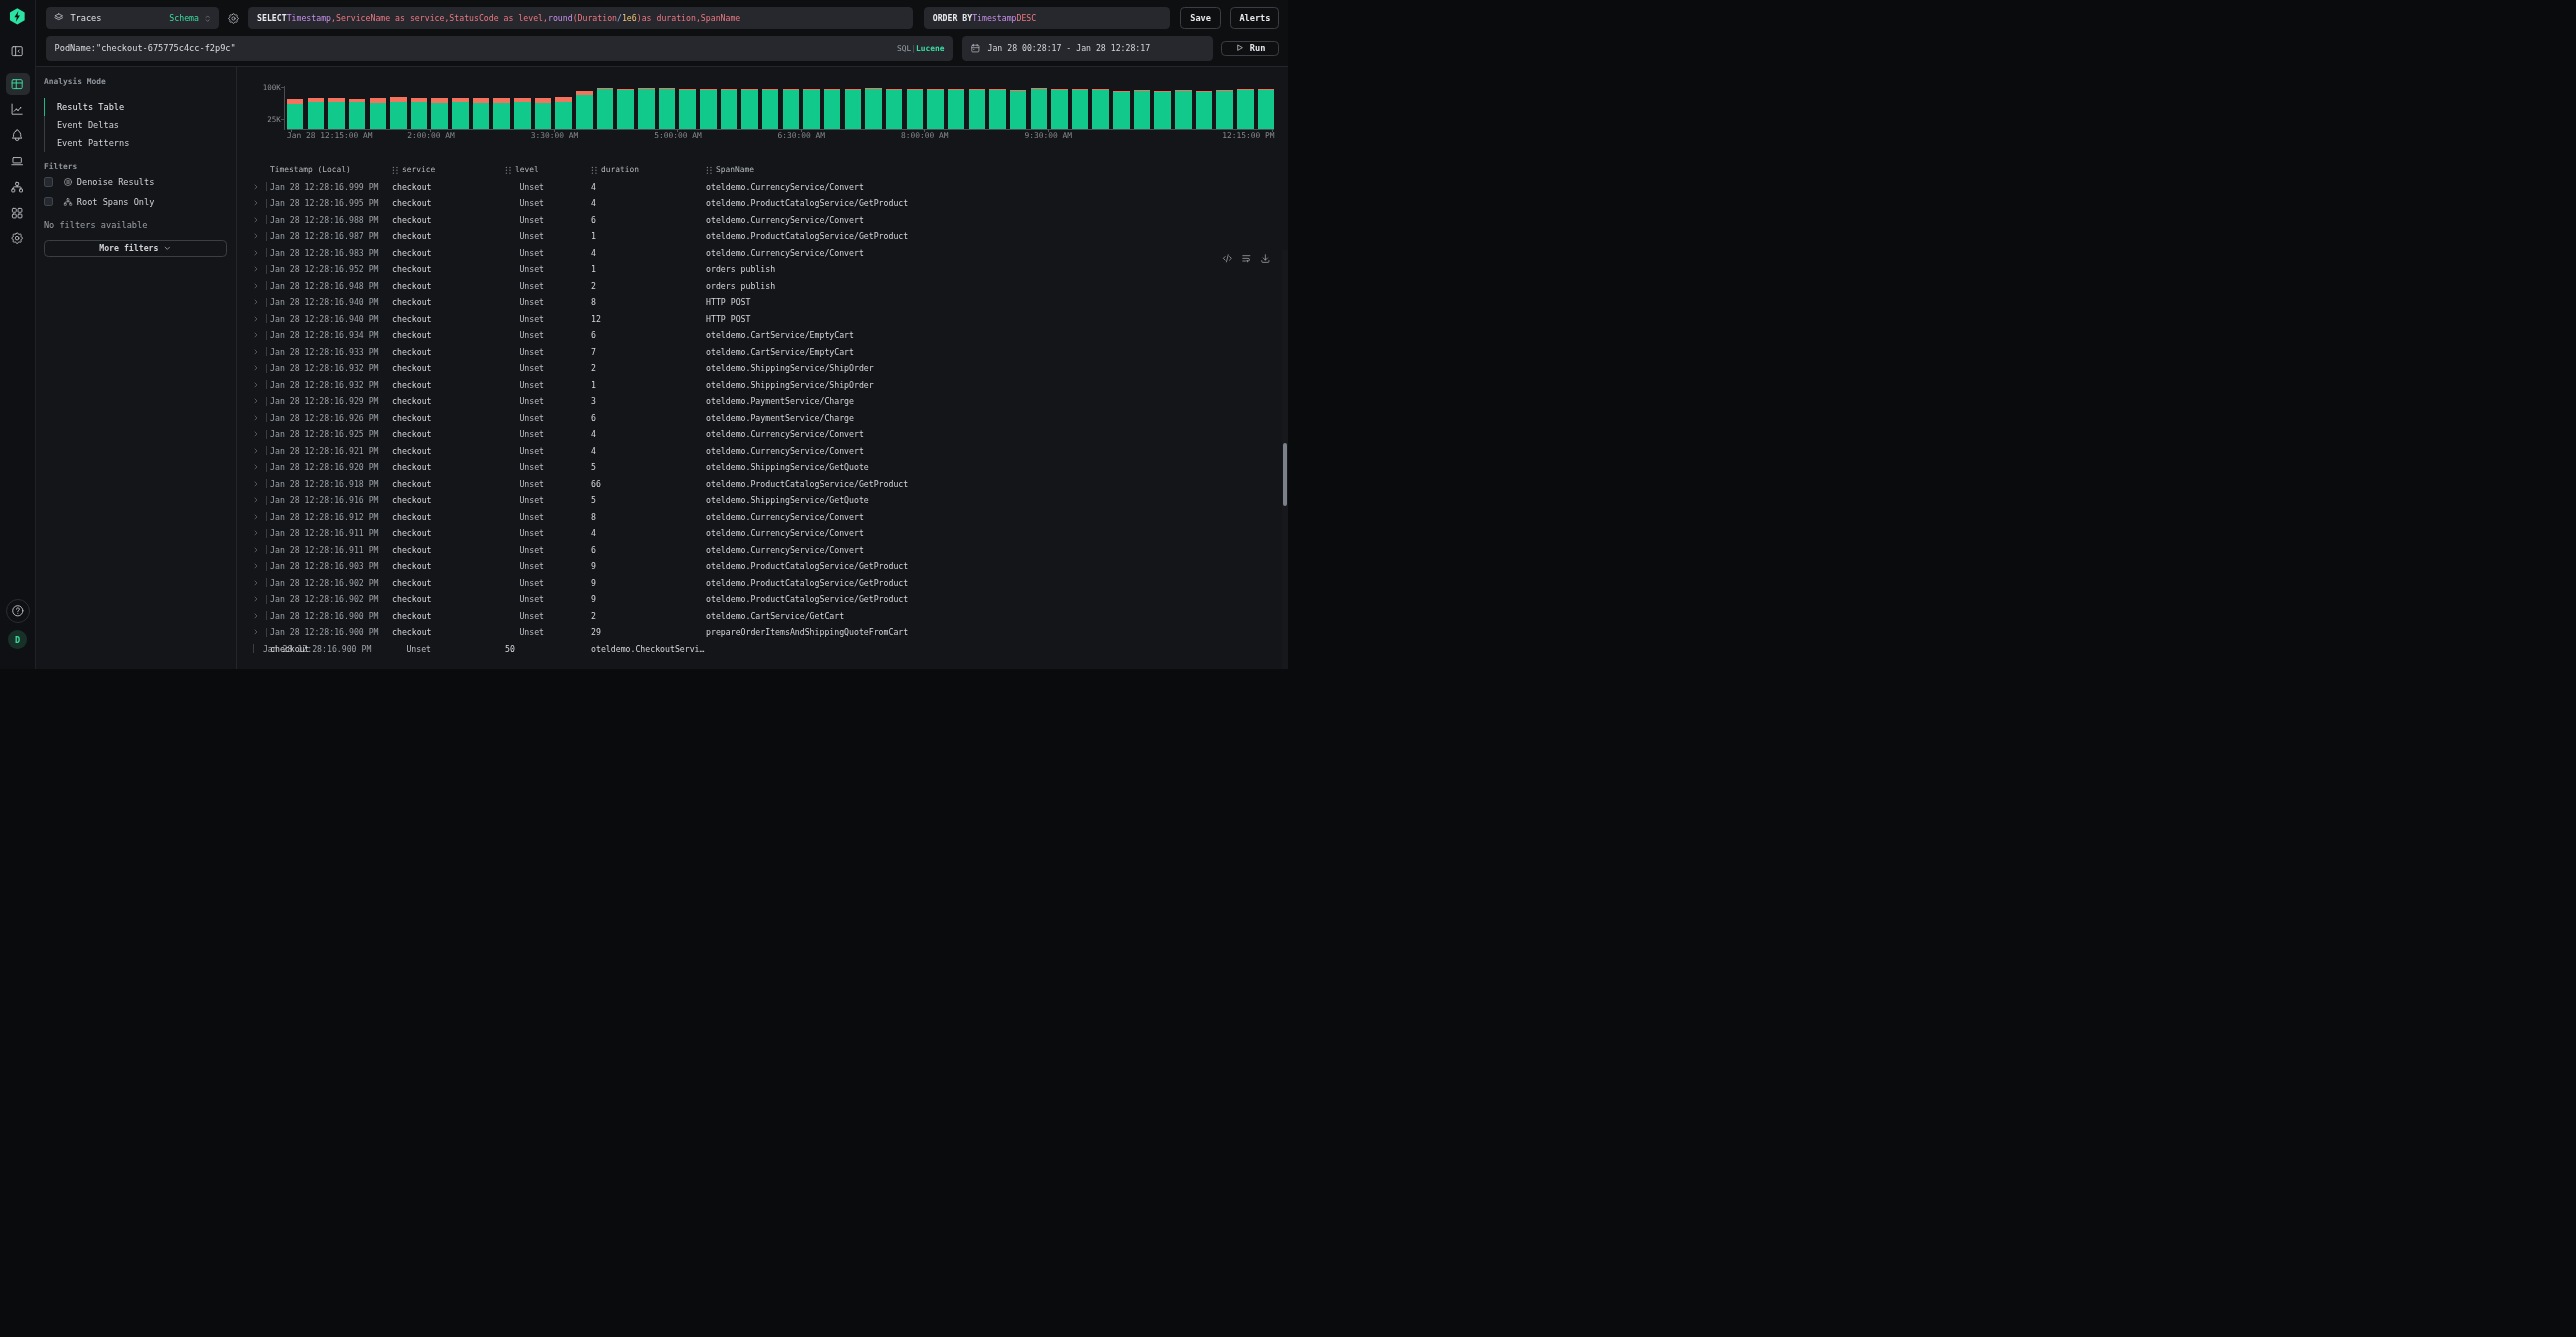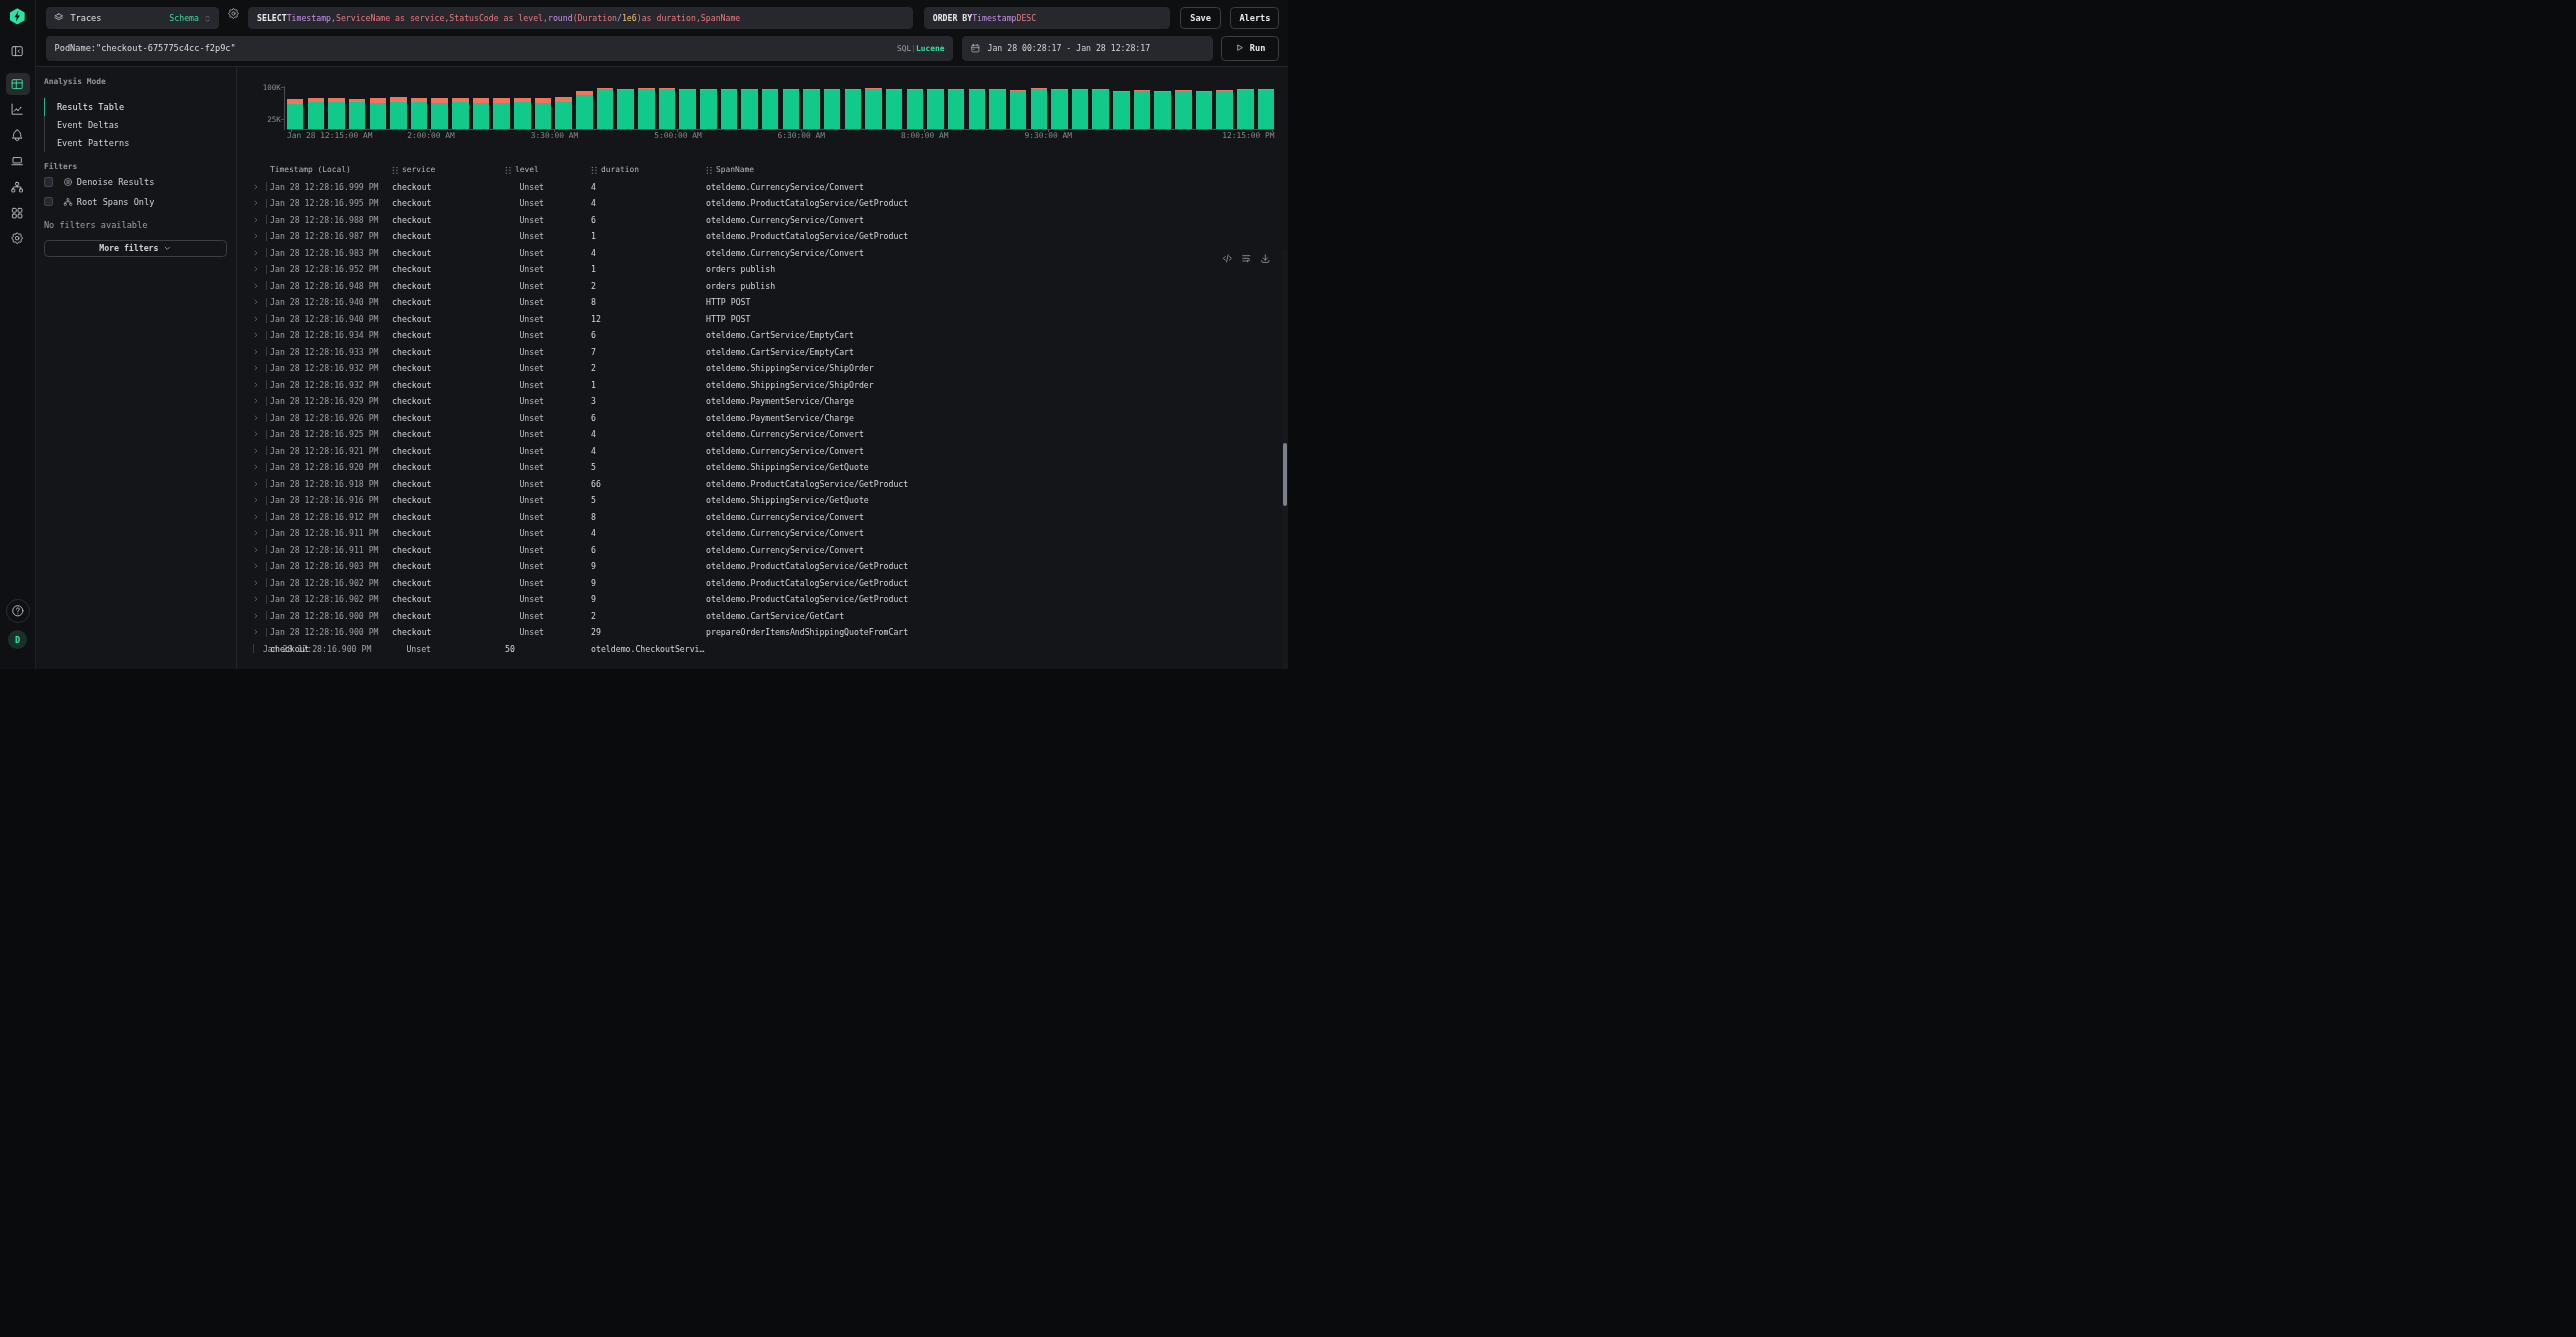--- a/index.html
+++ b/index.html
@@ -27,21 +27,21 @@
   .help-btn{width:24px;height:24px;border:0.7px solid #2a2d33;border-radius:50%;display:flex;align-items:center;
             justify-content:center;color:#c3c7cc;margin-bottom:7.2px;cursor:pointer}
   .help-btn svg{width:13.6px;height:13.6px;stroke:currentColor;fill:none;stroke-width:1.6;stroke-linecap:round}
   .avatar{width:18.6px;height:18.6px;border-radius:50%;background:#173129;color:var(--accent);font-weight:bold;
           font-size:8.6px;display:flex;align-items:center;justify-content:center;margin-bottom:20px;cursor:pointer}
 
   
   .right{flex:1;display:flex;flex-direction:column;min-width:0;background:var(--bg-top)}
 
   .topbar{padding:7.2px 8.6px 5.7px 10px}
-  .tb-row{display:flex;}
+  .tb-row{display:flex;align-items:center}
   .tb-row1{margin-bottom:6.4px}
   .box{background:var(--bg-box);border-radius:4.3px;display:flex;align-items:center}
 
   .source-box{width:173px;height:22px;padding:0 7.2px;cursor:pointer}
   .source-box .lbl{font-size:8.6px;color:#dfe2e6;margin-left:5.7px}
   .source-box .schema{margin-left:auto;font-size:8.2px;font-weight:normal;color:var(--accent)}
   .mini-icon{width:11.5px;height:11.5px;stroke:#c6cacf;fill:none;stroke-width:1.6;stroke-linecap:round;stroke-linejoin:round}
   .sel-icon{width:9.3px;height:9.3px;stroke:#8a8f96;fill:none;stroke-width:1.6;stroke-linecap:round;stroke-linejoin:round;margin-left:3.6px}
   .gear-btn{margin:0 8.6px 0 7.9px;color:#b6bac0;cursor:pointer}
   .gear-btn svg{width:13px;height:13px;stroke:currentColor;fill:none;stroke-width:1.5;stroke-linecap:round;stroke-linejoin:round}
@@ -62,21 +62,21 @@
 
   .search-box{flex:1;height:25px;padding:0 8.6px;cursor:text}
   .search-box .query{font-size:8.6px;color:#d8dbdf}
   .lang-toggle{margin-left:auto;font-size:7.9px;display:flex;align-items:center;}
   .lang-sql{color:#9aa0a7;cursor:pointer}
   .lang-sep{color:#5a5f66}
   .lang-lucene{color:var(--accent);font-weight:bold;cursor:pointer}
   .date-box{width:251px;height:25px;padding:0 8.6px;margin-left:8.6px;gap:6.4px;cursor:pointer}
   .date-box svg{width:10.7px;height:10.7px;stroke:#b6bac0;fill:none;stroke-width:1.6;stroke-linecap:round;stroke-linejoin:round}
   .date-box .dr{font-size:8.2px;color:#d2d5da}
-  .run-btn{width:58px;height:25px;margin-left:8.6px;gap:5px}
+  .run-btn{width:58px;height:15px;margin-left:8.6px;gap:5px}
   .run-btn svg{width:9.3px;height:9.3px;stroke:#e6e8eb;fill:none;stroke-width:1.7;stroke-linejoin:round}
 
   
   .content{flex:1;display:flex;min-height:0;border-top:0.7px solid var(--border);background:var(--bg-content)}
 
   .panel{width:201px;flex:none;border-right:0.7px solid var(--border);padding:10px 8.6px 0 7.9px}
   .panel-h{font-size:7.9px;font-weight:bold;color:#8f959d}
   .mode-list{margin-top:12px}
   .mode-item{border-left:1.4px solid #3a3d43;padding-left:12px;height:18px;line-height:18px;font-size:8.6px;color:#cfd3d8;cursor:pointer}
   .mode-item.active{border-left-color:#1fb98c;color:#eceef0}

